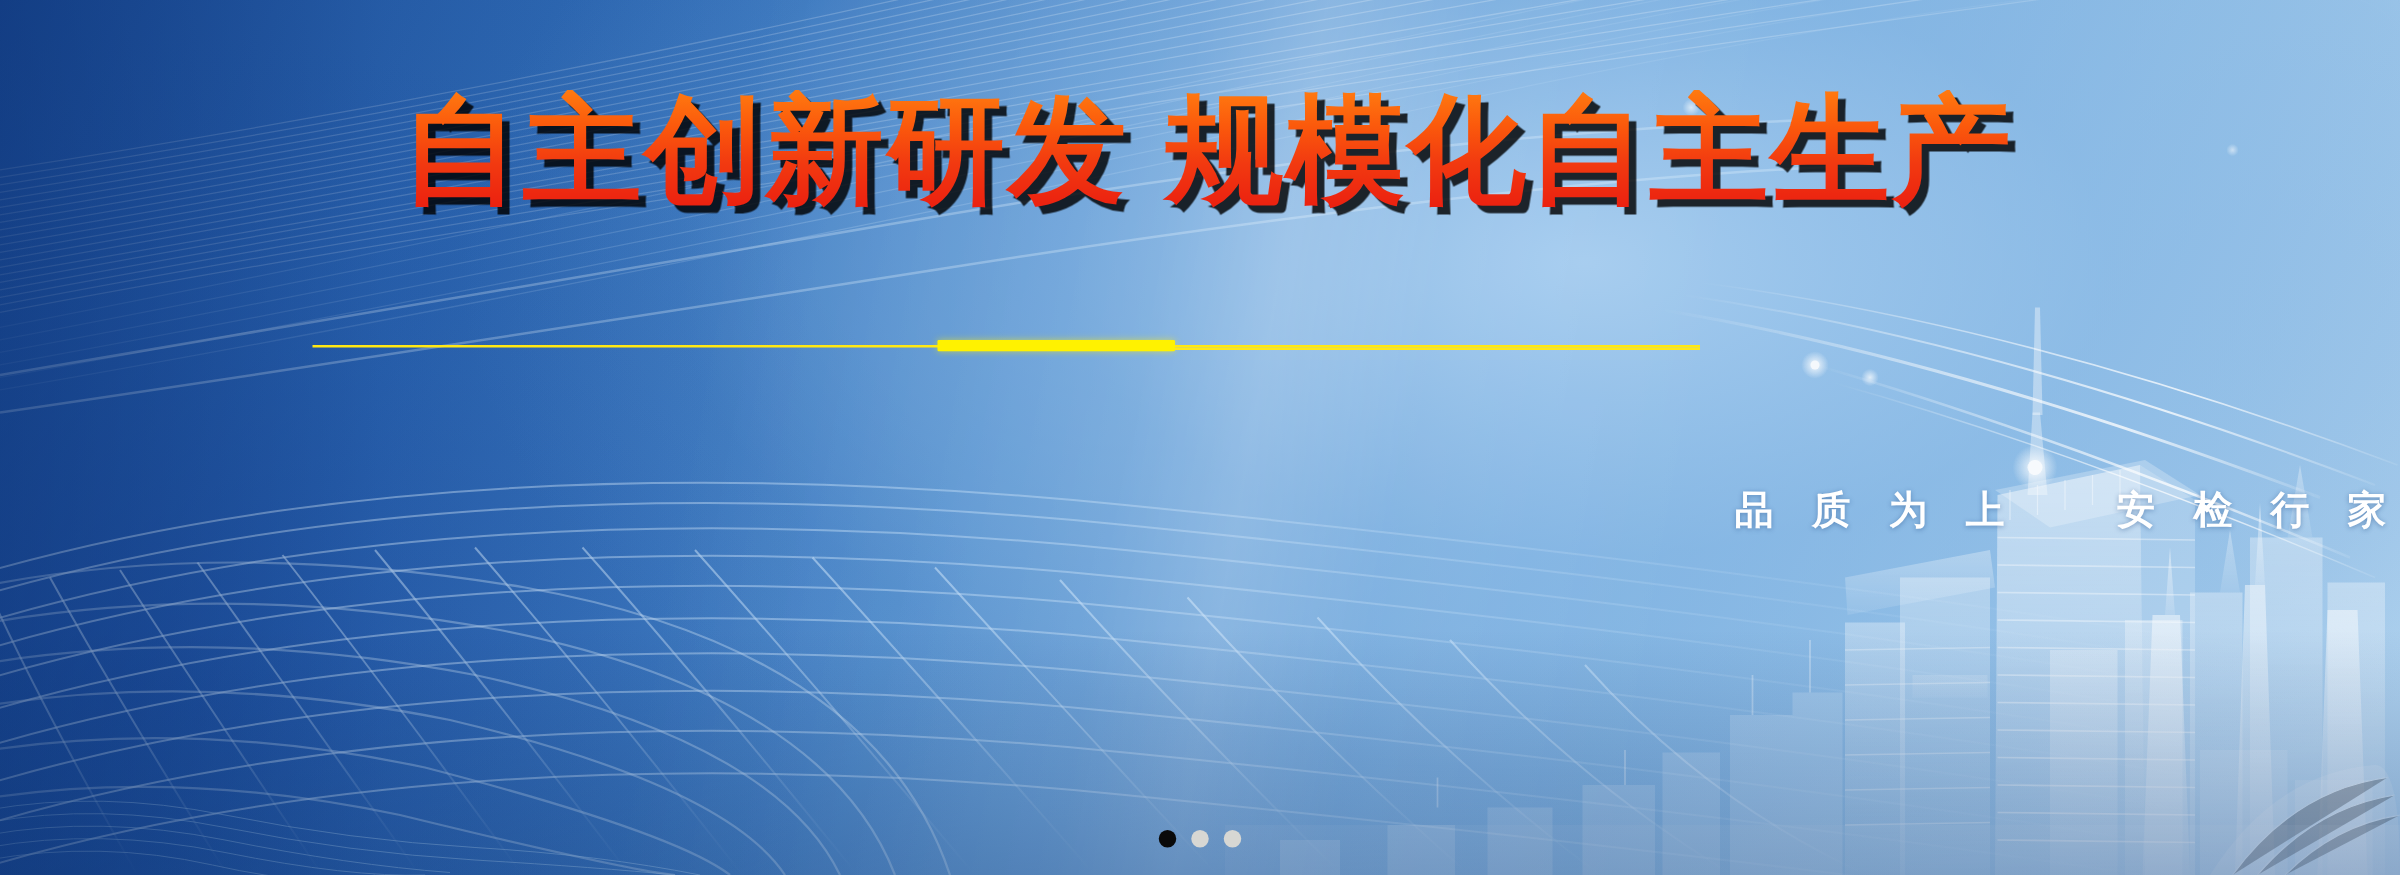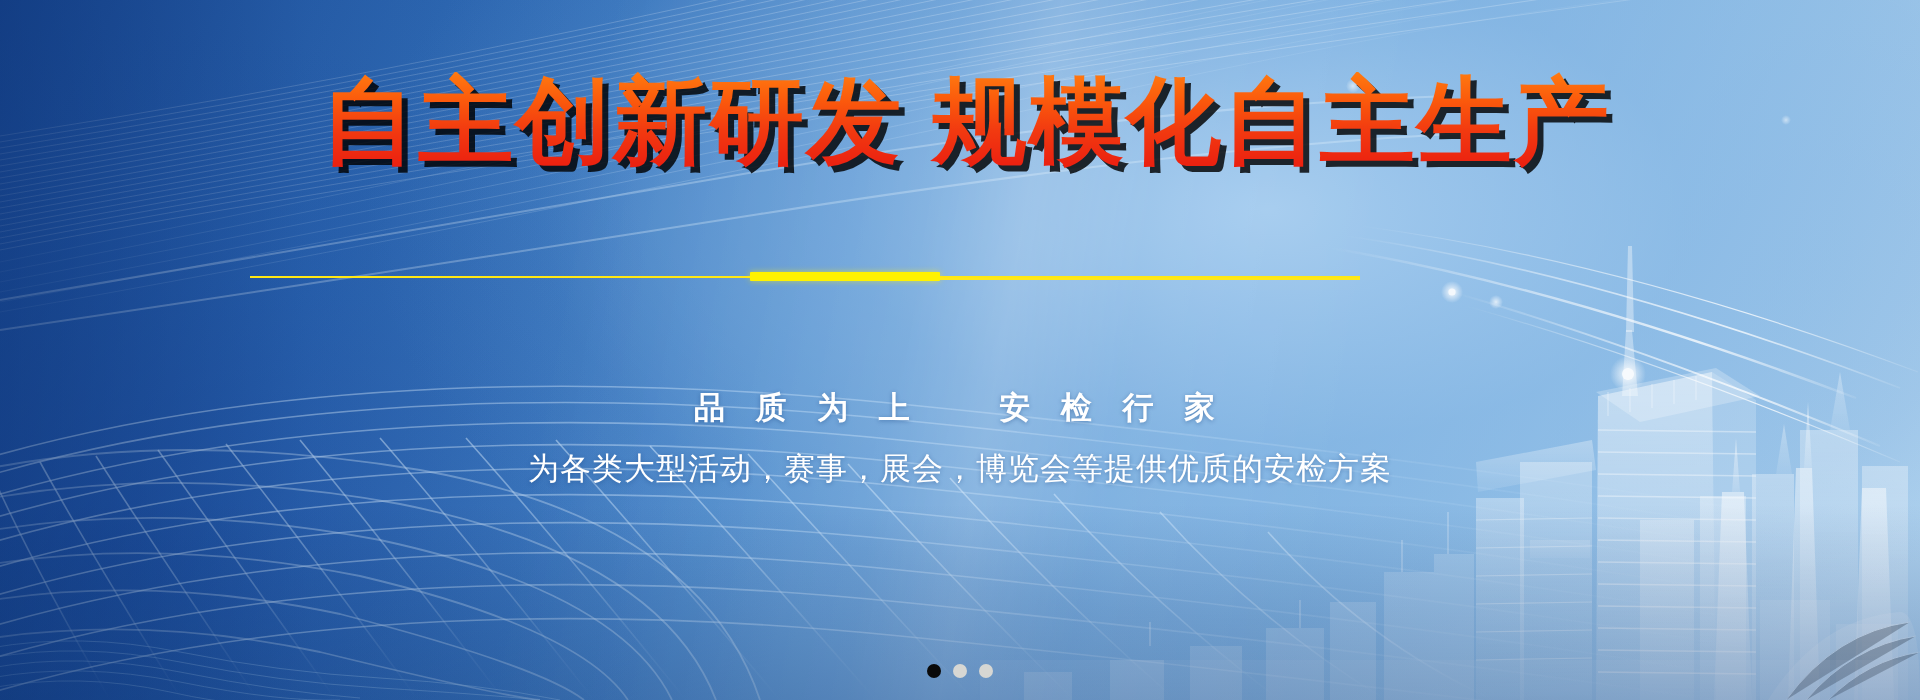--- a/index.html
+++ b/index.html
@@ -67,21 +67,21 @@
     background:#ffe81a;
   }
   #divider-core{
     position:absolute;left:750px;width:190px;top:4px;height:9px;
     background:#fff200;border-radius:1px;
     box-shadow:0 0 6px rgba(255,240,0,.55);
   }
 
   #tagline{
     position:absolute;left:0;right:0;top:387px;
-    text-align:center;
+    text-align:right;
     color:#ffffff;
     font-size:31px;
     font-weight:bold;
     letter-spacing:11px;
     white-space:pre;
     text-shadow:0 1px 4px rgba(20,60,120,.40);
   }
 
   #description{
     position:absolute;left:0;right:0;top:448px;
@@ -368,21 +368,20 @@
     <div id="headline">自主创新研发 规模化自主生产</div>
 
     <div id="divider">
       <div id="divider-line"></div>
       <div id="divider-core"></div>
       <div id="divider-line-right"></div>
     </div>
 
     <div id="tagline">品 质 为 上    安 检 行 家</div>
 
-    <div id="description">为各类大型活动，赛事，展会，博览会等提供优质的安检方案</div>
 
     <div id="carousel-dots">
       <span class="dot active"></span>
       <span class="dot idle"></span>
       <span class="dot idle"></span>
     </div>
 
     <div id="prev-arrow"></div>
     <div id="next-arrow"></div>
   </div>

